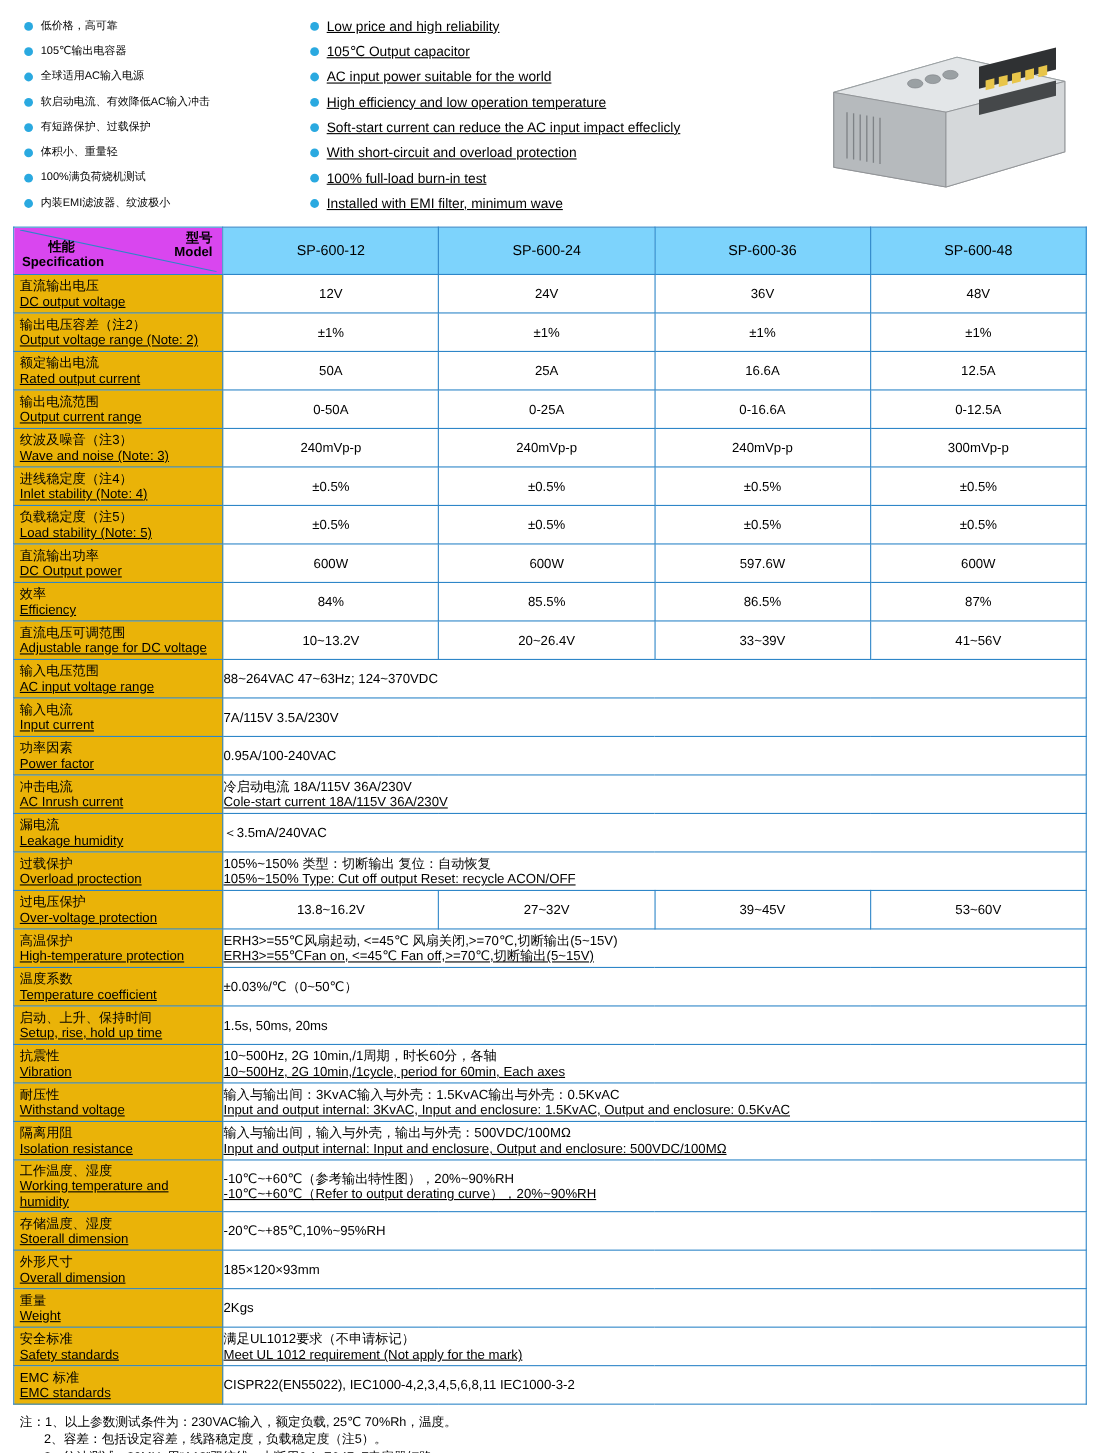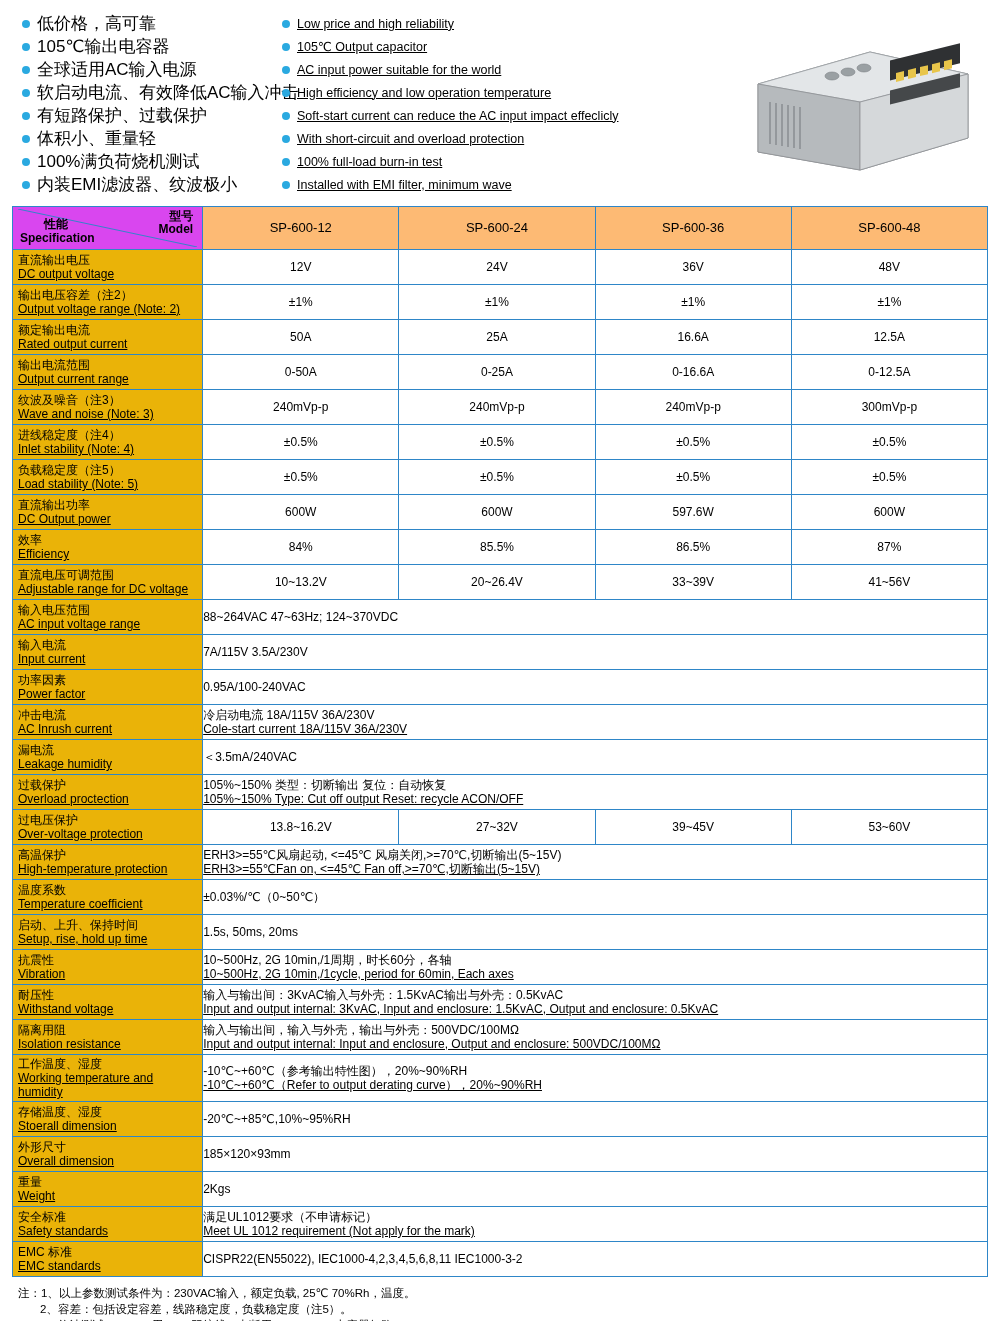--- a/index.html
+++ b/index.html
@@ -15,21 +15,21 @@
   
   .features{display:flex;gap:0;margin:2px 0 10px 10px;}
   .feat-col{display:flex;flex-direction:column;}
   .feat-col.cn{width:260px;}
   .feat-col.en{flex:1;}
   .feat-row{display:flex;align-items:center;height:23px;}
   .bullet{
     width:8px;height:8px;border-radius:50%;
     background:#2aa9e0;margin-right:7px;flex:none;
   }
-  .feat-text{font-size:17px;line-height:14px;white-space:nowrap;}
+  .feat-text{font-size:10px;line-height:14px;white-space:nowrap;}
   .feat-col.en .feat-text{font-size:12.5px;}
 
   .prod-img{
     position:absolute;right:18px;top:28px;width:230px;height:140px;
   }
 
   .topwrap{position:relative;}
 
   
   table.spec{
@@ -69,21 +69,21 @@
     font-weight:bold;
   }
   .model-cell .spec-lines{position:relative;height:38px;}
   .model-cell .m1{position:absolute;right:4px;top:0px;font-size:12px;}
   .model-cell .m2{position:absolute;right:4px;top:13px;font-size:12px;}
   .model-cell .s1{position:absolute;left:26px;top:8px;font-size:12px;}
   .model-cell .s2{position:absolute;left:2px;top:22px;font-size:12px;}
   .model-cell .diag{
     position:absolute;left:0;top:0;width:100%;height:100%;
   }
-  .hdr td.val{background:#fdba74;font-size:13px;text-align:center;}
+  .hdr td.val{background:#7dd3fc;font-size:13px;text-align:center;}
 
   
   .notes{margin:8px 0 0 6px;font-size:11.5px;line-height:16px;}
   .notes div{white-space:nowrap;}
   .ind1{padding-left:22px;}
 </style>
 </head>
 <body>
 
 <div class="page">

